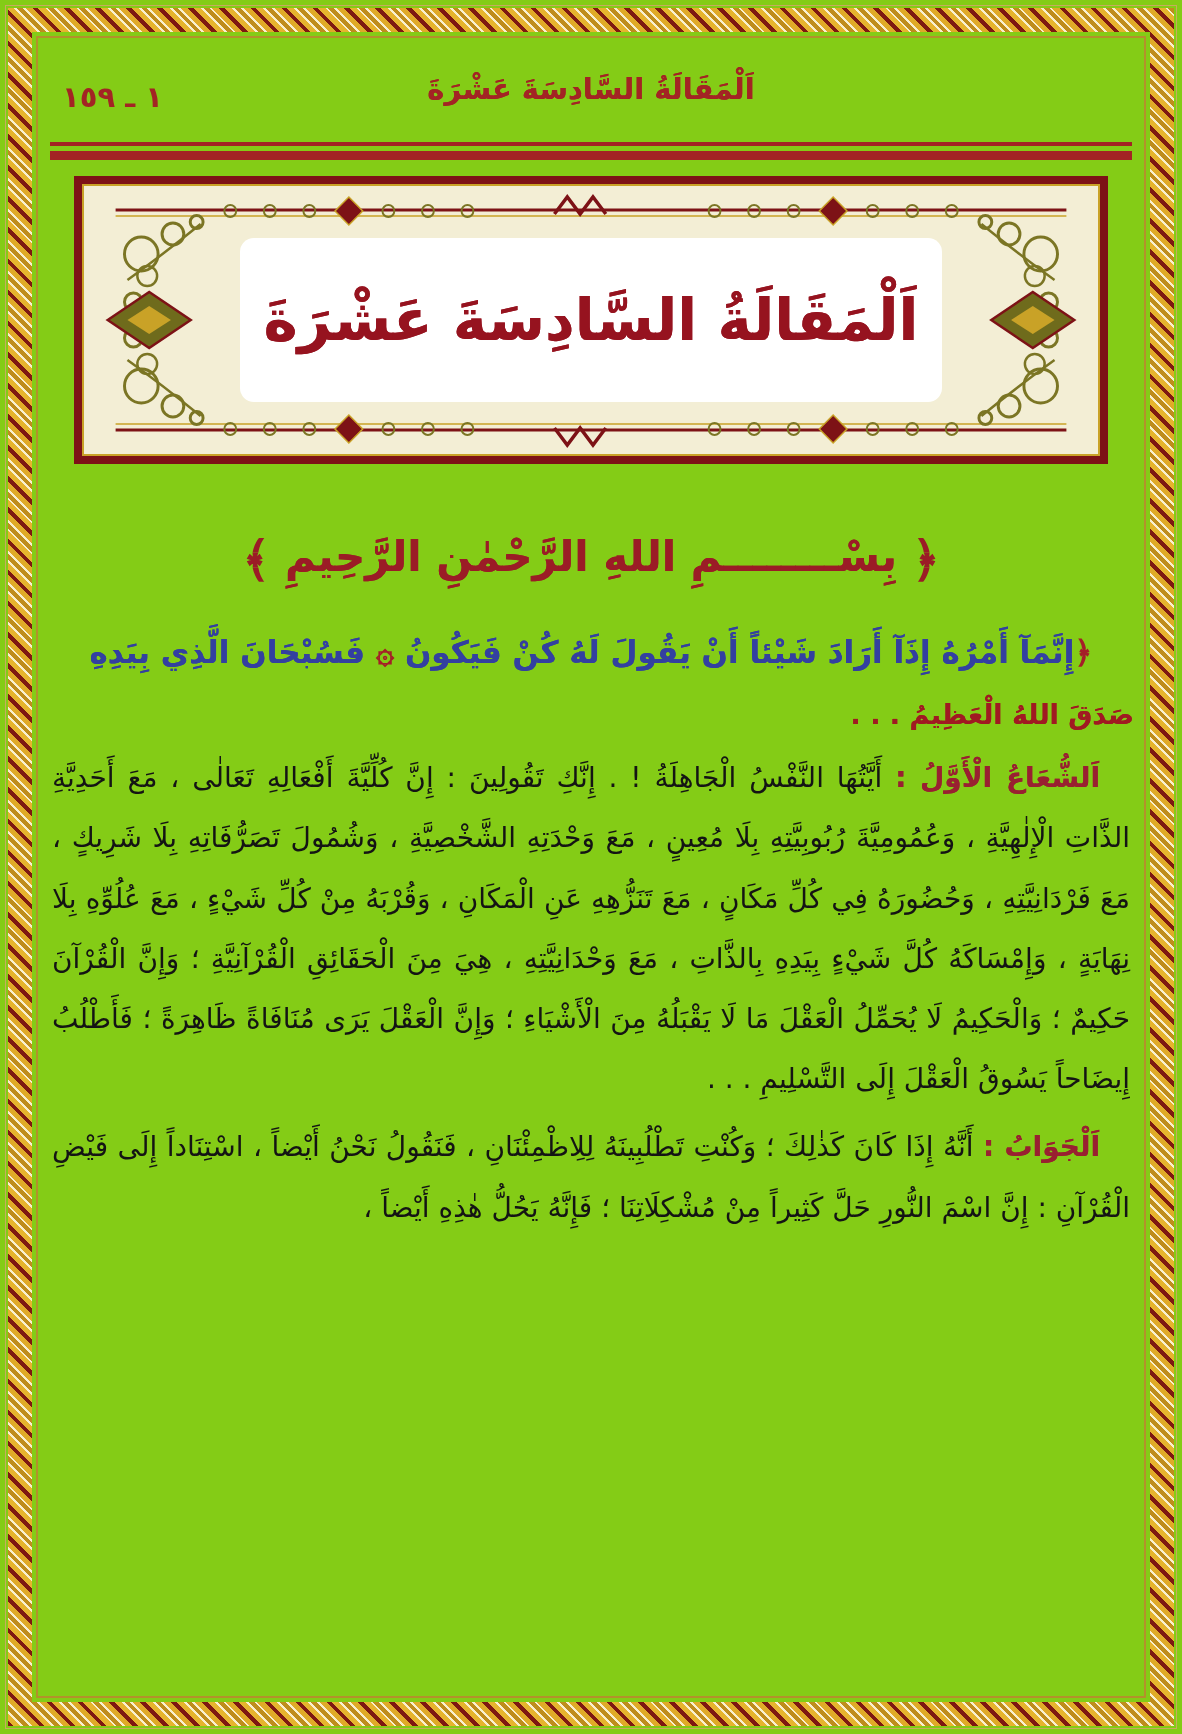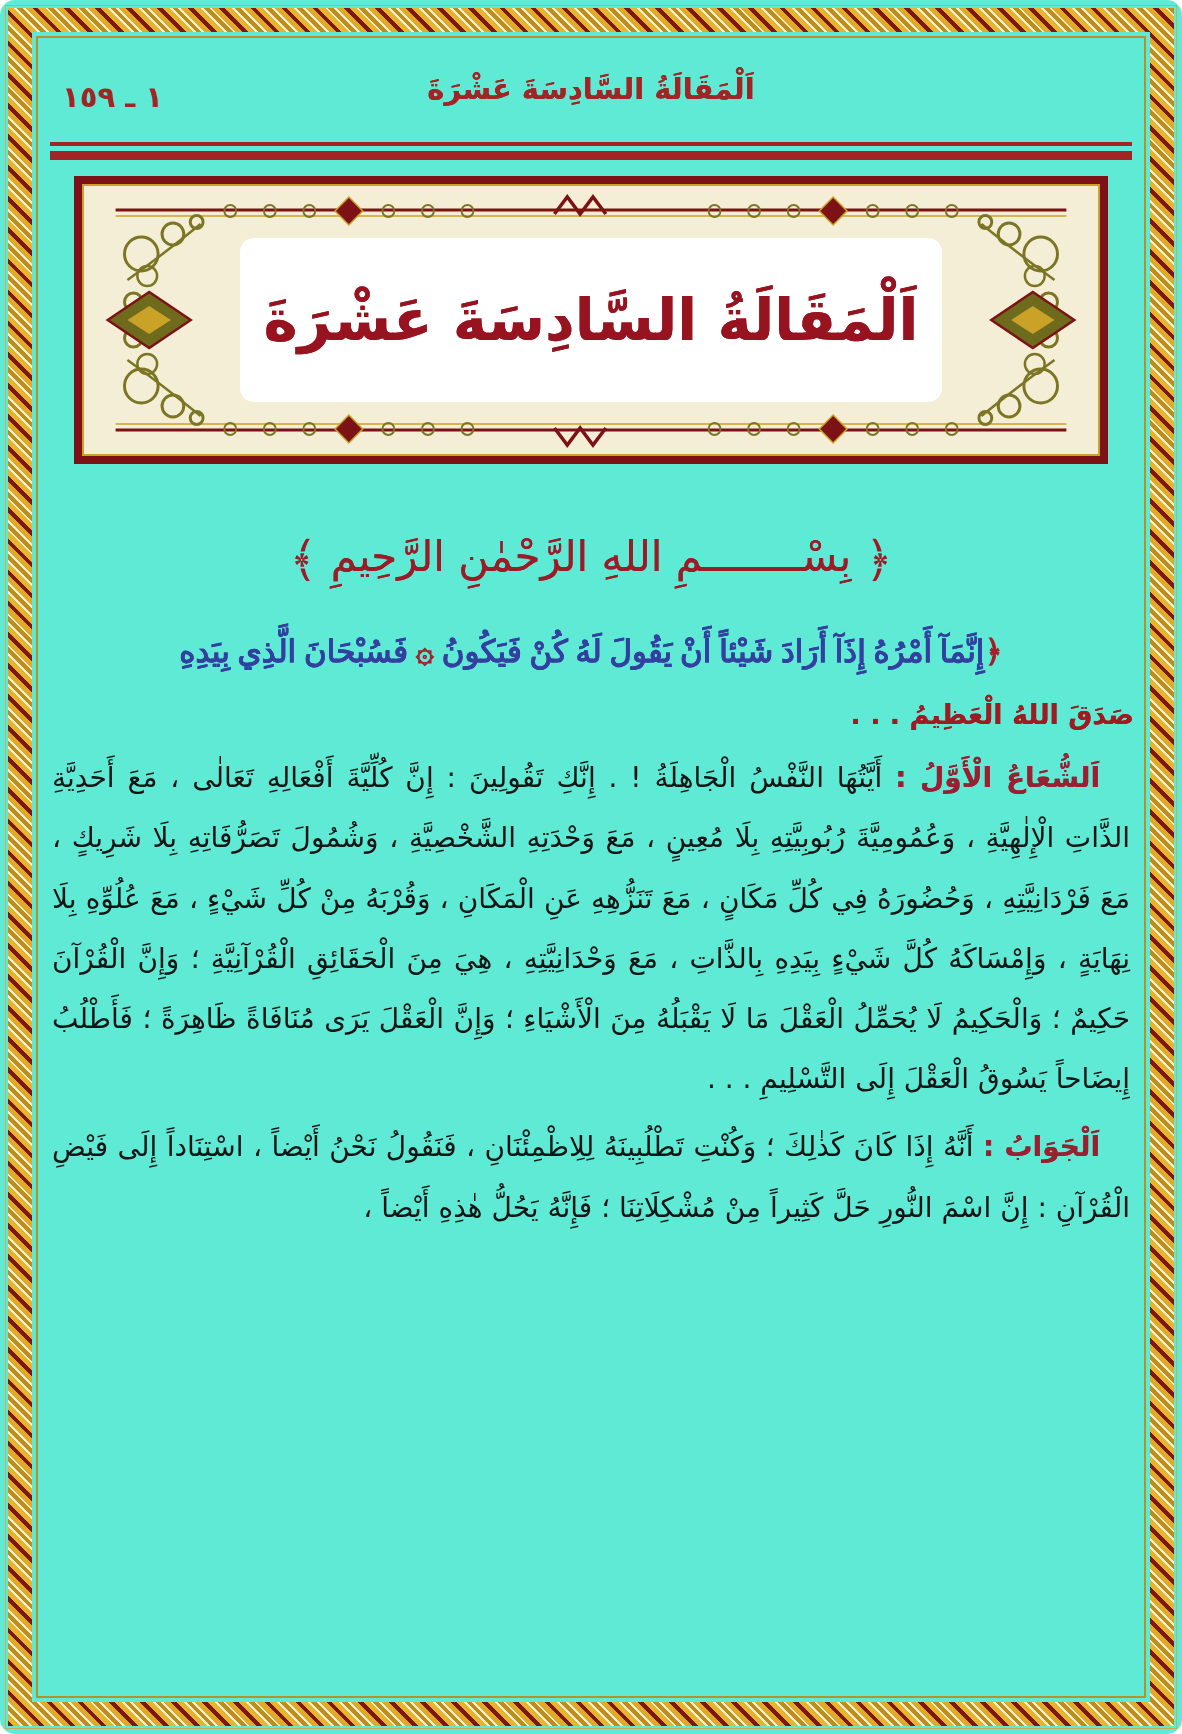--- a/index.html
+++ b/index.html
@@ -1,21 +1,21 @@
 <!DOCTYPE html>
 <html lang="ar" dir="rtl"><head>
 <meta charset="utf-8">
 <style>
   html,body{margin:0;padding:0;}
   body{
     width:1182px;height:1734px;position:relative;overflow:hidden;
     background:#ffffff;
     font-family:"DejaVu Sans",sans-serif;
   }
-  .page{position:absolute;inset:0;background:#5eead4;border-radius:15px;}
+  .page{position:absolute;inset:0;background:#84cc16;}
 
   
   .frame-outerline{position:absolute;inset:5px;border:1px solid #c8ab5e;pointer-events:none;}
   .frame-band{
     position:absolute;inset:8px;pointer-events:none;
     border:24px solid transparent;
     border-image:repeating-linear-gradient(45deg,
       #7e1812 0 4px,#e6b42e 4px 9px,#f9f0cf 9px 11px,
       #bf8d1d 11px 15px,#f9f0cf 15px 17px,#e0aa28 17px 22px) 24;
   }
@@ -52,31 +52,30 @@
     display:flex;align-items:center;justify-content:center;
   }
   .box-title{
     color:#96131f;font-weight:bold;font-size:58px;white-space:nowrap;
     text-shadow:0 0 .6px #96131f;
   }
 
   
   .bismillah{
     margin-top:62px;text-align:center;direction:rtl;
-    color:#9b1c26;font-weight:normal;font-size:42px;line-height:1.4;
+    color:#9b1c26;font-weight:bold;font-size:42px;line-height:1.4;
   }
   .bismillah .orn{color:#9b1c26;font-size:48px;vertical-align:middle;}
   .bismillah .bism-text{letter-spacing:1px;text-shadow:0 0 .5px #9b1c26;}
 
   
   .verse{
     margin:28px 6px 0;text-align:center;direction:rtl;
     color:#3340a0;font-weight:bold;font-size:31px;line-height:2.0;
     text-shadow:0 0 .4px #3340a0;
-    font-family:Liberation Serif, serif;
   }
   .verse .vorn{color:#a51e28;text-shadow:none;}
   .tasdiq{
     margin-top:16px;
     color:#a01a22;font-weight:bold;font-size:27px;
     text-shadow:0 0 .4px #a01a22;
   }
 
   
   .body-text{margin:18px 4px 0;}

